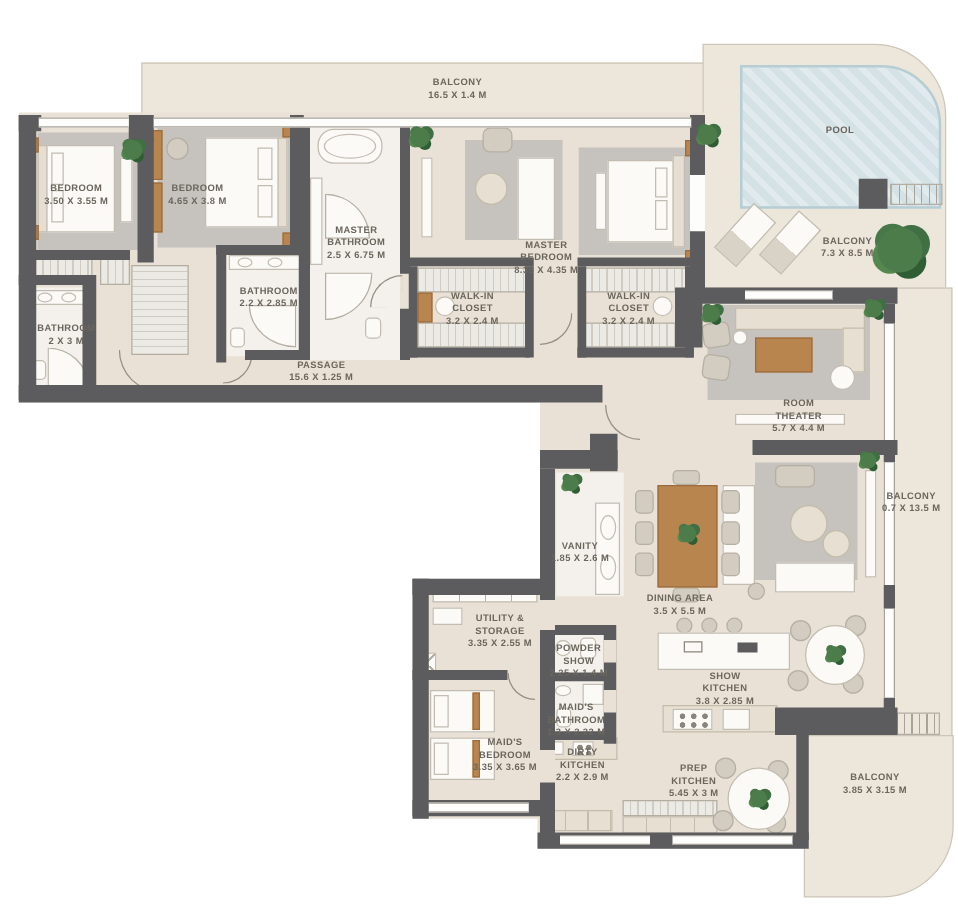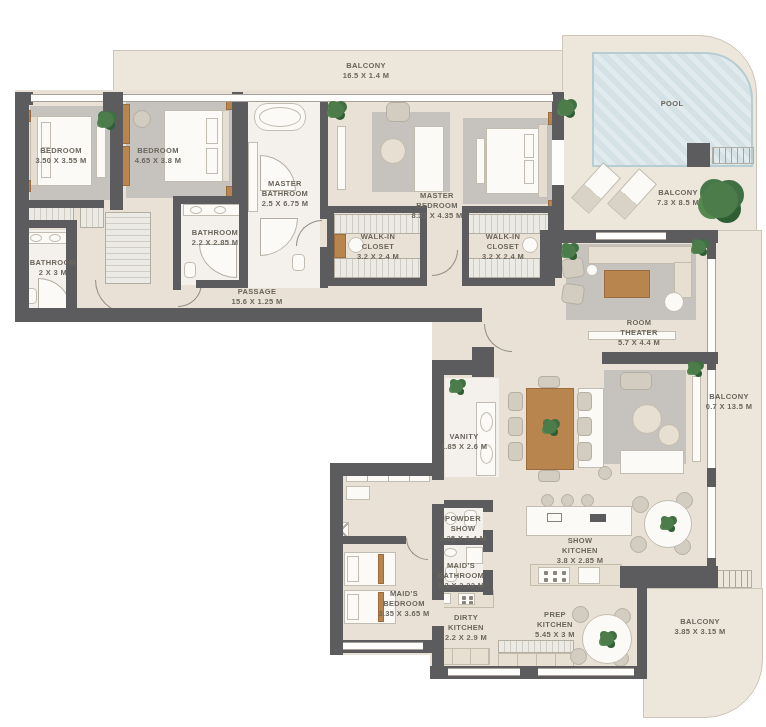--- a/index.html
+++ b/index.html
@@ -354,36 +354,45 @@
     <span>5.7 X 4.4 M</span>
   </div>
   <div class="lbl" style="left:729px;top:402px;width:70px;">
     <span>BALCONY</span>
     <span>0.7 X 13.5 M</span>
   </div>
   <div class="lbl" style="left:464px;top:442px;width:70px;">
     <span>VANITY</span>
     <span>1.85 X 2.6 M</span>
   </div>
+  <div class="lbl" style="left:544px;top:484px;">
+    <span>DINING AREA</span>
+    <span>3.5 X 5.5 M</span>
+  </div>
+  <div class="lbl" style="left:400px;top:505px;width:90px;">
+    <span>UTILITY &amp;
+STORAGE</span>
+    <span>3.35 X 2.55 M</span>
+  </div>
   <div class="lbl" style="left:463px;top:529px;width:70px;">
     <span>POWDER
 SHOW</span>
     <span>2.25 X 1.4 M</span>
   </div>
   <div class="lbl" style="left:461px;top:576px;width:80px;">
     <span>MAID'S
 BATHROOM</span>
     <span>1.3 X 2.22 M</span>
   </div>
   <div class="lbl" style="left:404px;top:604px;width:90px;">
     <span>MAID'S
 BEDROOM</span>
     <span>3.35 X 3.65 M</span>
   </div>
-  <div class="lbl" style="left:466px;top:628px;width:80px;">
+  <div class="lbl" style="left:466px;top:612px;width:80px;">
     <span>DIRTY
 KITCHEN</span>
     <span>2.2 X 2.9 M</span>
   </div>
   <div class="lbl" style="left:580px;top:551px;width:80px;">
     <span>SHOW
 KITCHEN</span>
     <span>3.8 X 2.85 M</span>
   </div>
   <div class="lbl" style="left:555px;top:625px;width:70px;">

